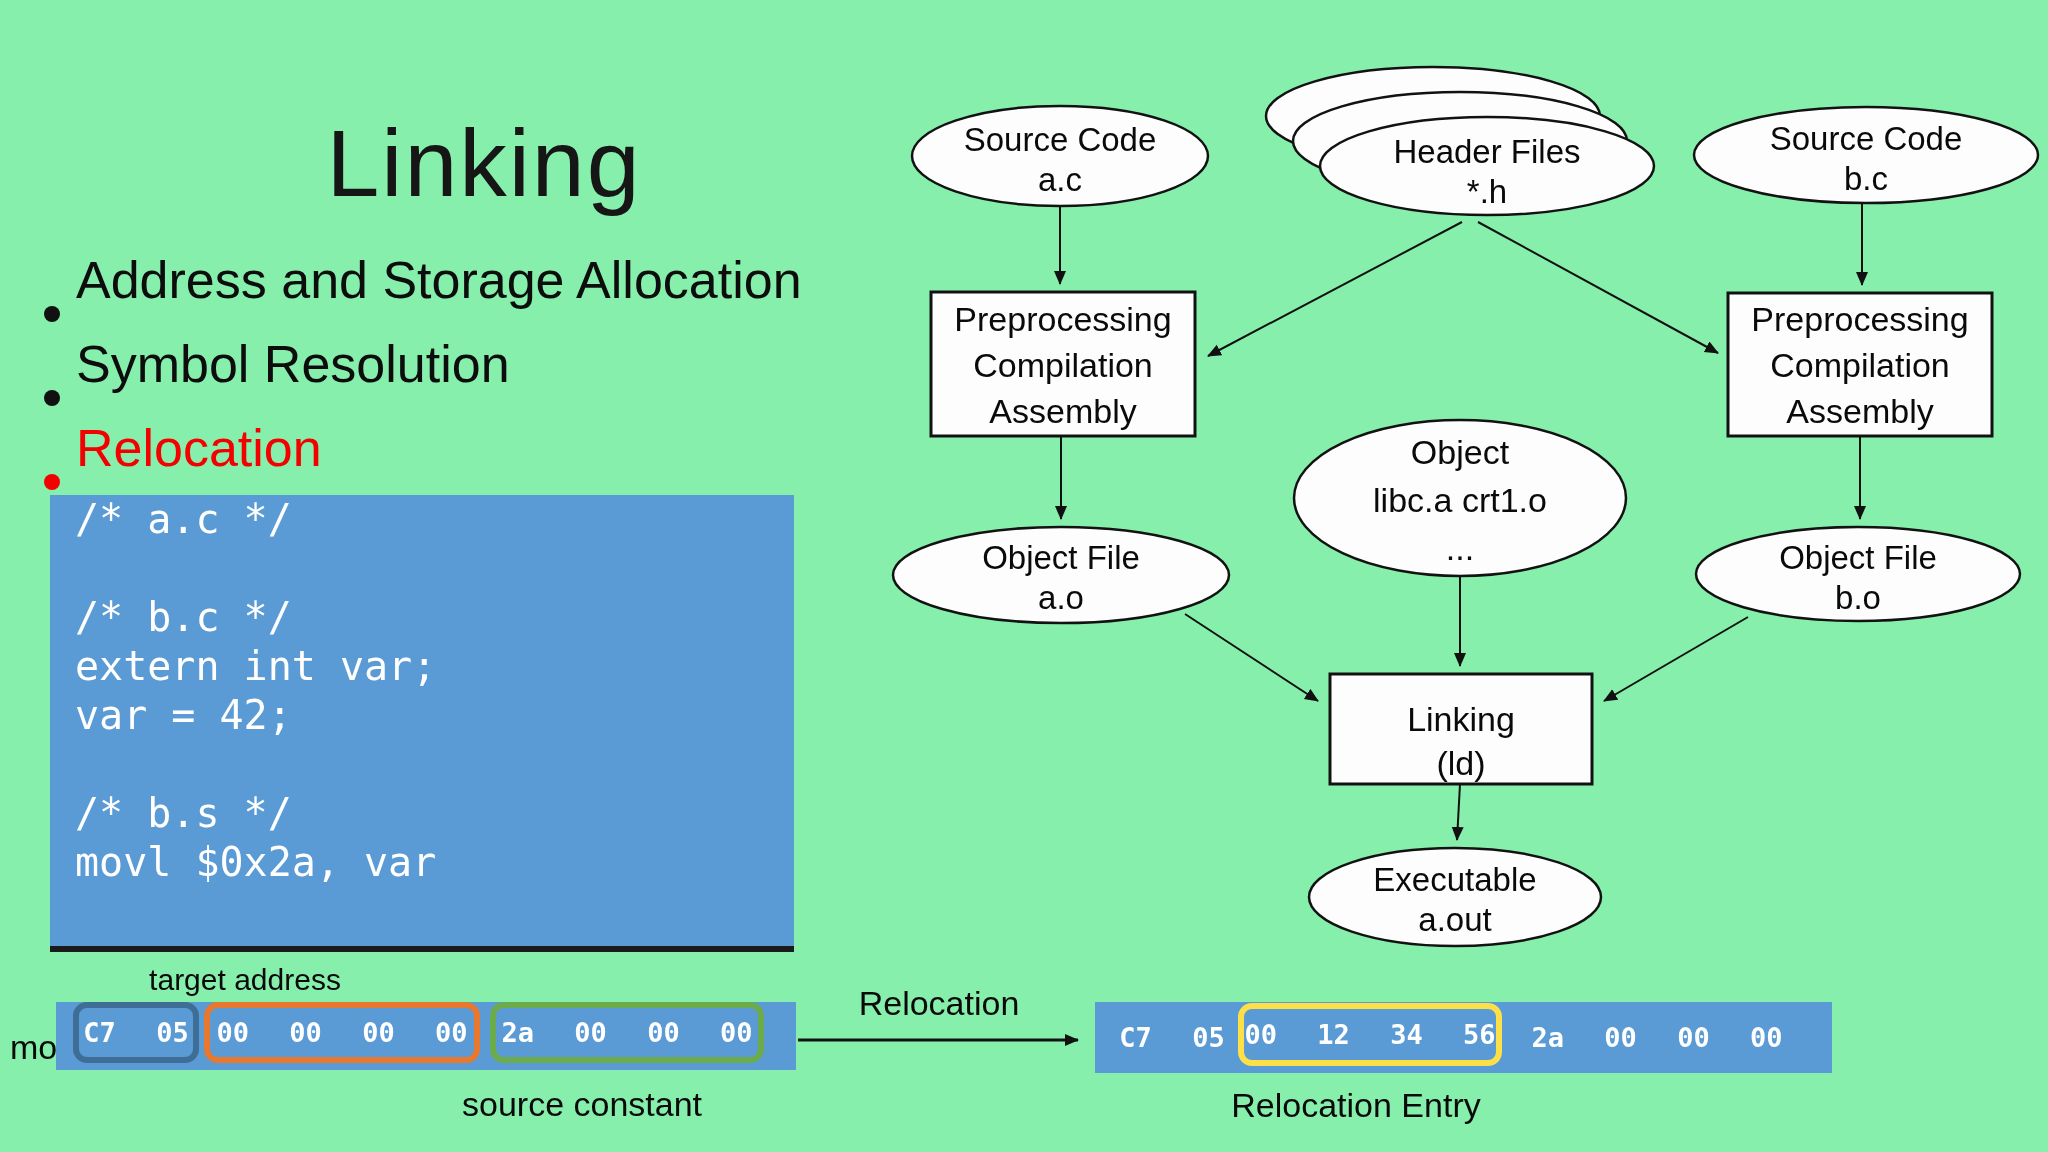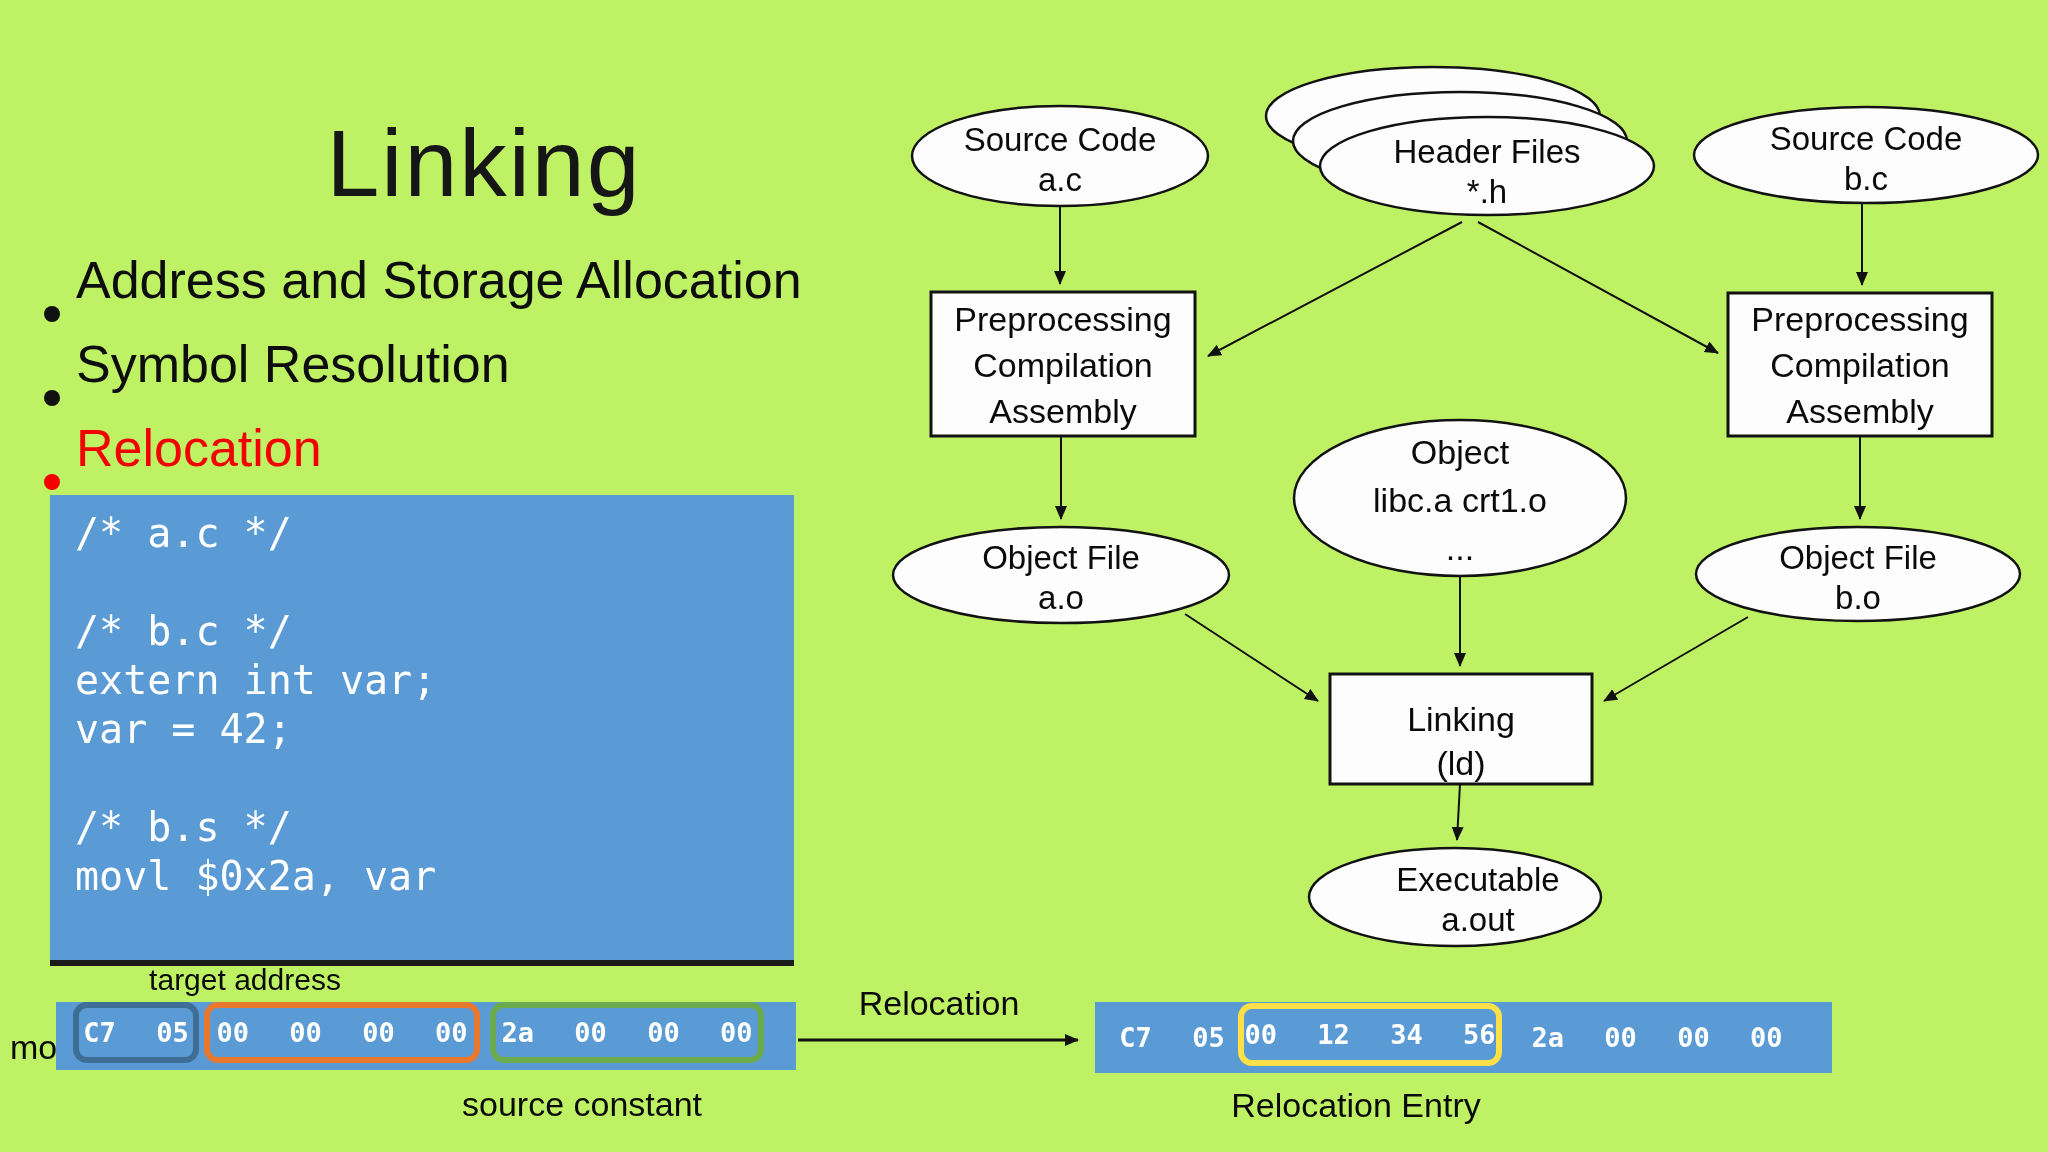--- a/index.html
+++ b/index.html
@@ -1,18 +1,18 @@
 <!DOCTYPE html>
 <html><head>
 <meta charset="utf-8">
 <style>
   html,body{margin:0;padding:0;background:#888;}
   .slide{
     position:relative; width:2048px; height:1152px;
-    background:#bef264; overflow:hidden;
+    background:#86efac; overflow:hidden;
     font-family:"Liberation Sans", sans-serif; color:#0d0d0d;
   }
   
   .title{
     position:absolute; left:484px; top:163px; transform:translate(-50%,-50%);
     font-size:95px; font-weight:200; letter-spacing:2px; color:#161616;
     font-family:"Liberation Sans", sans-serif; white-space:nowrap;
   }
   .bullets{position:absolute; left:44px; top:238px; margin:0; padding:0; list-style:none;}
   .bullets li{
@@ -22,21 +22,21 @@
   .bullets li .dot{
     width:16px; height:16px; border-radius:50%; background:#111;
     margin:0 16px 0 0; flex:0 0 auto;
   }
   .bullets li.red{color:#f40000;}
   .bullets li.red .dot{background:#f40000;}
   
   .code-block{
     position:absolute; left:50px; top:495px; width:744px; height:451px;
     background:#5b9bd5; border-bottom:6px solid #1a1a1a;
-    padding-top:14px; box-sizing:content-box;
+    box-sizing:content-box;
   }
   .code-line{
     height:49px; line-height:49px; padding-left:25px;
     font-family:"DejaVu Sans Mono", monospace; font-size:40px; color:#ffffff;
     white-space:pre;
   }
   
   svg.diagram{position:absolute; left:0; top:0;}
   .node-label{
     position:absolute; transform:translate(-50%,-50%); text-align:center;
@@ -164,21 +164,21 @@
     <div>...</div>
   </div>
   <div class="node-label" style="left:1858px; top:578px;">
     <div>Object File</div>
     <div>b.o</div>
   </div>
   <div class="node-label link" style="left:1461px; top:741px;">
     <div>Linking</div>
     <div>(ld)</div>
   </div>
-  <div class="node-label" style="left:1455px; top:900px;margin-left:23px;">
+  <div class="node-label" style="left:1455px; top:900px;">
     <div>Executable</div>
     <div>a.out</div>
   </div>
 
   <div class="small-label centered" style="left:245px; top:963px; font-size:30px;">target address</div>
   <div class="small-label" style="left:10px; top:1028px;">mov opcode</div>
   <div class="small-label centered" style="left:582px; top:1085px;">source constant</div>
   <div class="small-label centered" style="left:939px; top:984px;">Relocation</div>
   <div class="small-label centered" style="left:1356px; top:1086px;">Relocation Entry</div>
 

